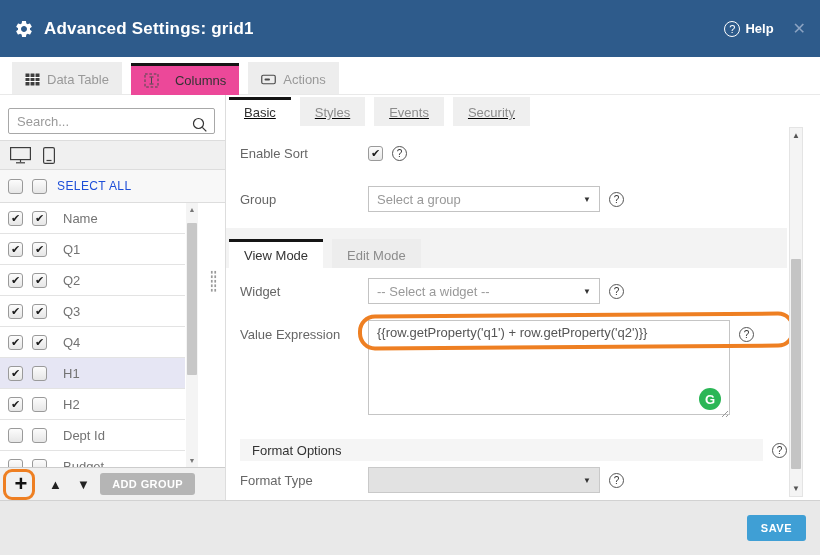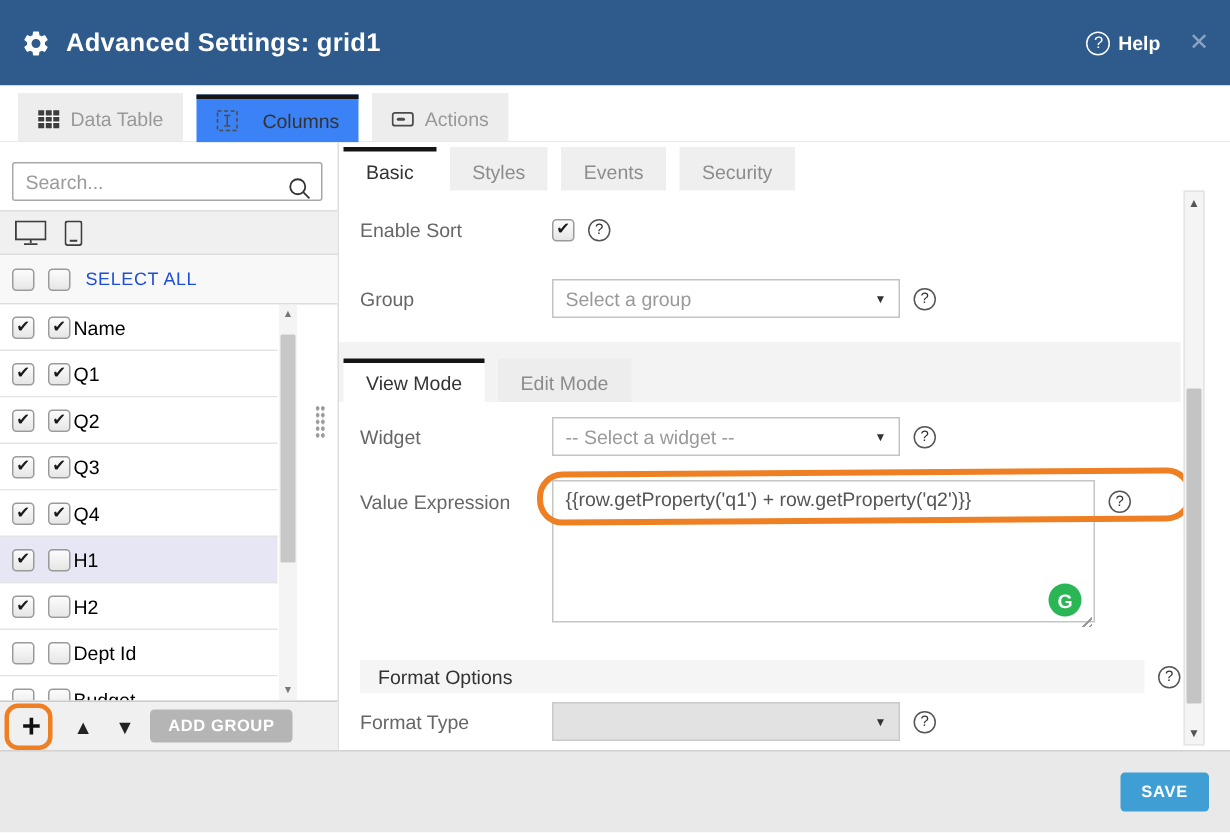--- a/index.html
+++ b/index.html
@@ -17,21 +17,21 @@
   .qcircle-w{width:16px;height:16px;border:1.4px solid #fff;border-radius:50%;display:flex;
              align-items:center;justify-content:center;font-size:11px;color:#fff;box-sizing:border-box;}
   .help-label{font-size:13px;font-weight:bold;}
   .close-x{margin-left:14px;color:#8ba3c2;font-size:16px;font-weight:bold;cursor:pointer;line-height:1;}
 
   
   .tabbar{height:38px;display:flex;align-items:flex-end;gap:9px;padding-left:12px;
           box-sizing:border-box;background:#fff;border-bottom:1px solid #e9e9e9;}
   .mtab{height:32px;padding:0 13px;display:flex;align-items:center;gap:7px;background:#ededed;
         color:#999;font-size:13px;border-top:3px solid transparent;box-sizing:border-box;cursor:pointer;}
-  .mtab.active{background:#3b82f6;color:#333;border-top:3px solid #151515;margin-bottom:-1px;gap:16px;}
+  .mtab.active{background:#ec4899;color:#333;border-top:3px solid #151515;margin-bottom:-1px;gap:16px;}
   .mtab .ticon{display:flex;}
 
   
   .bodywrap{height:405px;display:flex;position:relative;background:#fff;}
 
   
   .sidebar{width:225px;flex:0 0 auto;position:relative;border-right:1px solid #ddd;box-sizing:content-box;background:#fff;}
   .search-wrap{padding:13px 10px 6px 8px;position:relative;}
   .search-box{position:relative;width:188px;}
   .search-box input{width:100%;height:26px;box-sizing:border-box;border:1px solid #a8a8a8;border-radius:2px;
@@ -44,39 +44,39 @@
         align-items:center;padding:0 8px;box-sizing:border-box;}
   .sa-label{margin-left:10px;color:#1d4ed8;font-size:12px;letter-spacing:.4px;}
   .cb{width:15px;height:15px;border:1px solid #9a9a9a;border-radius:3px;
       background:linear-gradient(#fcfcfc,#e6e6e6);display:inline-flex;align-items:center;
       justify-content:center;font-size:11px;line-height:1;color:#1a1a1a;box-sizing:border-box;flex:0 0 auto;cursor:pointer;}
   .cb + .cb{margin-left:9px;}
   .collist{position:relative;height:264px;overflow:hidden;}
   .srow{height:31px;width:185px;border-bottom:1px solid #e3e3e3;display:flex;align-items:center;
         padding:0 8px;box-sizing:border-box;background:#fff;cursor:pointer;}
   .srow.selected{background:var(--selected_row,#e6e6f4);}
-  .rlabel{margin-left:2px;font-size:13px;color:#000000;}
+  .rlabel{margin-left:16px;font-size:13px;color:#737373;}
   .list-scroll{position:absolute;top:0;right:27px;width:12px;height:264px;background:#f4f4f4;}
   .list-scroll .arr{position:absolute;left:0;width:12px;text-align:center;font-size:7px;color:#777;}
   .list-scroll .arr.up{top:3px;} .list-scroll .arr.dn{bottom:3px;}
   .list-thumb{position:absolute;left:1px;width:10px;top:20px;height:152px;background:#c7c7c7;border-radius:1px;cursor:pointer;}
   .side-toolbar{position:absolute;left:0;right:0;bottom:0;height:33px;background:#f0f0f0;
         border-top:1px solid #ccc;display:flex;align-items:center;padding:0 8px;box-sizing:border-box;}
   .plus-btn{font-size:22px;font-weight:bold;color:#111;width:26px;text-align:center;cursor:pointer;line-height:1;}
   .tri{font-size:13px;color:#222;margin-left:15px;cursor:pointer;line-height:1;}
   .addgroup{margin-left:auto;margin-right:22px;background:#b5b5b5;color:#fff;font-weight:bold;
         font-size:11px;letter-spacing:.4px;padding:5px 12px;border:none;border-radius:3px;cursor:pointer;}
   .annot-plus{position:absolute;left:3px;top:1px;width:32px;height:31px;border:3px solid var(--annotation,#ee7f22);
         border-radius:9px;box-sizing:border-box;pointer-events:none;}
   .grip{position:absolute;right:8px;top:175px;width:7px;height:22px;
         background-image:radial-gradient(#9a9a9a 1px,transparent 1.3px);background-size:3.5px 4.5px;cursor:col-resize;}
 
   
   .panel{flex:1;position:relative;background:#fff;}
-  .ptabs{height:32px;display:flex;align-items:flex-end;gap:9px;padding-left:3px;}
+  .ptabs{height:32px;display:flex;align-items:center;gap:9px;padding-left:3px;text-decoration:underline;}
   .ptab{height:29px;padding:0 15px;display:flex;align-items:center;background:#efefef;color:#8c8c8c;
         font-size:13px;border-top:3px solid transparent;box-sizing:border-box;cursor:pointer;}
   .ptab.active{background:#fff;color:#333;border-top:3px solid #151515;}
   .content{position:relative;padding-left:14px;}
   .frow{display:flex;align-items:center;}
   .flabel{width:128px;flex:0 0 auto;font-size:13px;color:#666;}
   .row-sort{margin-top:17px;height:18px;}
   .row-group{margin-top:24px;}
   .select{width:232px;height:26px;border:1px solid #c3c3c3;background:#fff;display:flex;align-items:center;
         padding:0 8px;box-sizing:border-box;font-size:13px;color:#999;cursor:pointer;}

